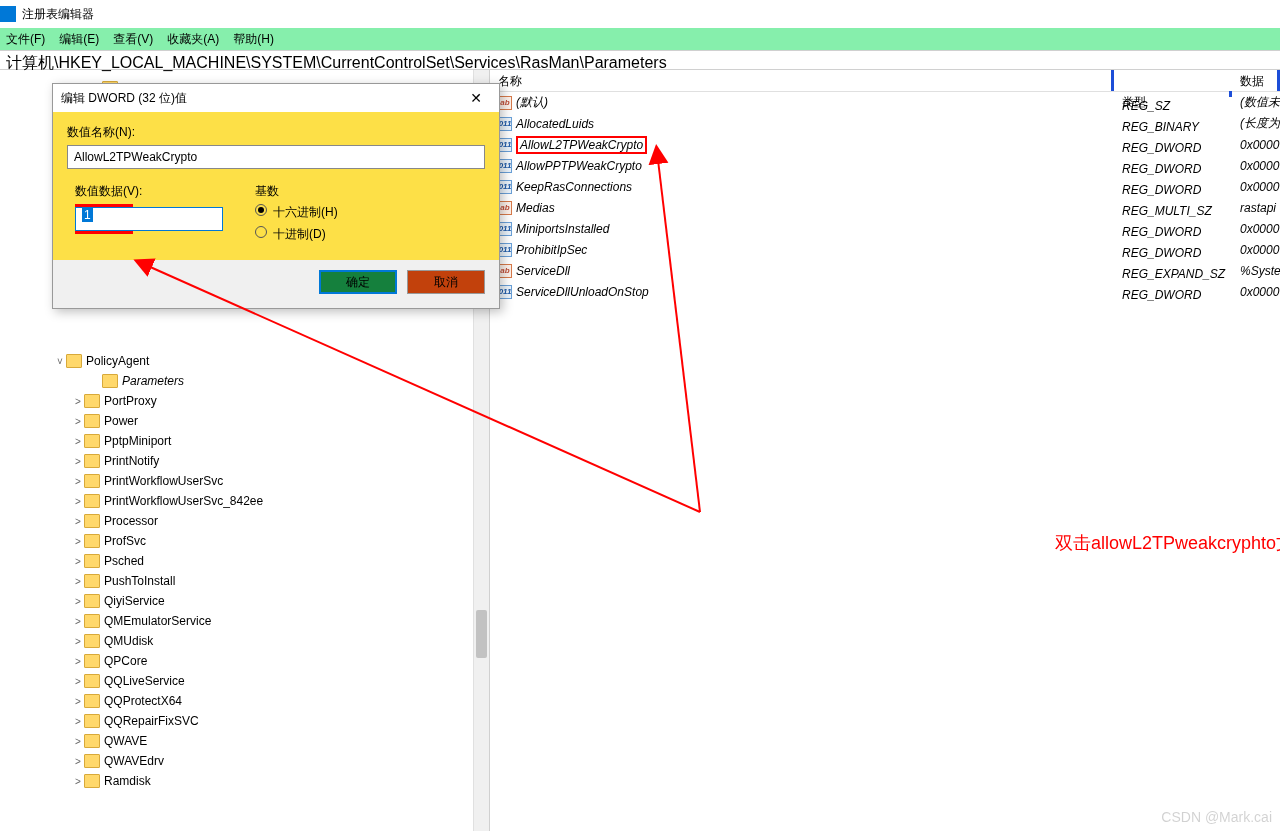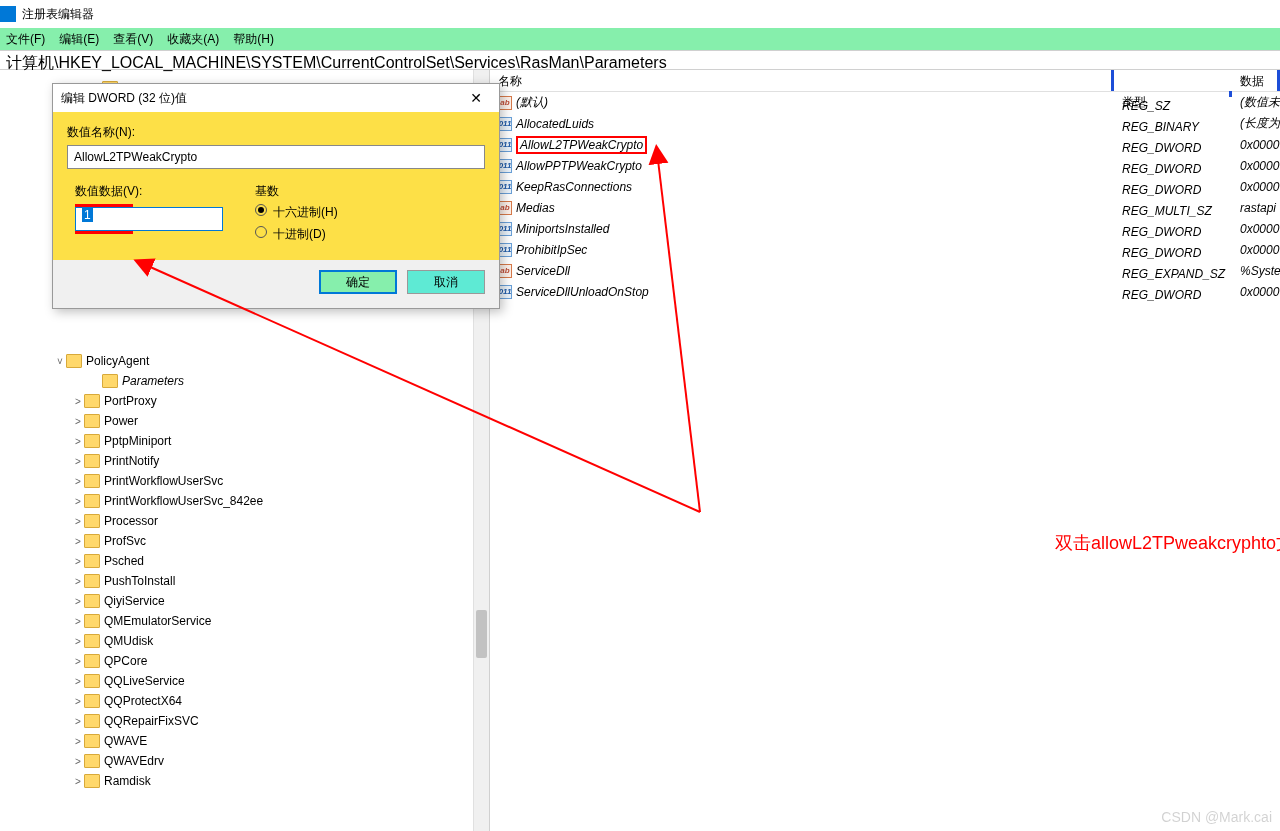--- a/index.html
+++ b/index.html
@@ -50,22 +50,22 @@
 .dlg-row2 { display: flex; gap: 30px; }
 .dlg-left { flex: 0 0 150px; margin-left: 8px; }
 .dlg-right { flex: 1; }
 .value-input-wrap { border: 3px solid #ff0000; width: 58px; display:inline-block; }
 .value-input { width: 148px; height: 24px; border: 1px solid #0078d7; background: #fff; padding: 0 6px; font-size: 12px; display:inline-block; margin-left:-3px;}
 .value-input .sel { background: #0078d7; color: #fff; padding: 0 2px; }
 .radio-row { display: flex; align-items: flex-start; gap: 6px; height: 22px; font-size: 12px; }
 .radio { width: 12px; height: 12px; border: 1px solid #555; border-radius: 50%; display: inline-flex; align-items: center; justify-content: center; }
 .radio.checked::after { content: ""; width: 6px; height: 6px; background: #000; border-radius: 50%; }
 .dlg-buttons { display: flex; justify-content: flex-end; gap: 10px; padding: 10px 14px 14px; }
-.btn { width: 78px; height: 24px; border: 1px solid #999; background: #5eead4; display: inline-flex; align-items: center; justify-content: center; font-size: 12px; cursor: default; }
-.btn.primary { border: 2px solid #0078d7; background: #86efac; }
+.btn { width: 78px; height: 24px; border: 1px solid #999; background: #c2410c; display: inline-flex; align-items: center; justify-content: center; font-size: 12px; cursor: default; }
+.btn.primary { border: 2px solid #0078d7; background: #15803d; }
 
 .watermark { position: absolute; right: 8px; bottom: 6px; color: rgba(0,0,0,0.18); font-size: 14px; }
 
 svg.arrows { position: absolute; left: 0; top: 0; pointer-events: none; }
 </style>
 </head>
 <body>
 
 <div class="titlebar">
   <span class="titlebar-icon"></span>

